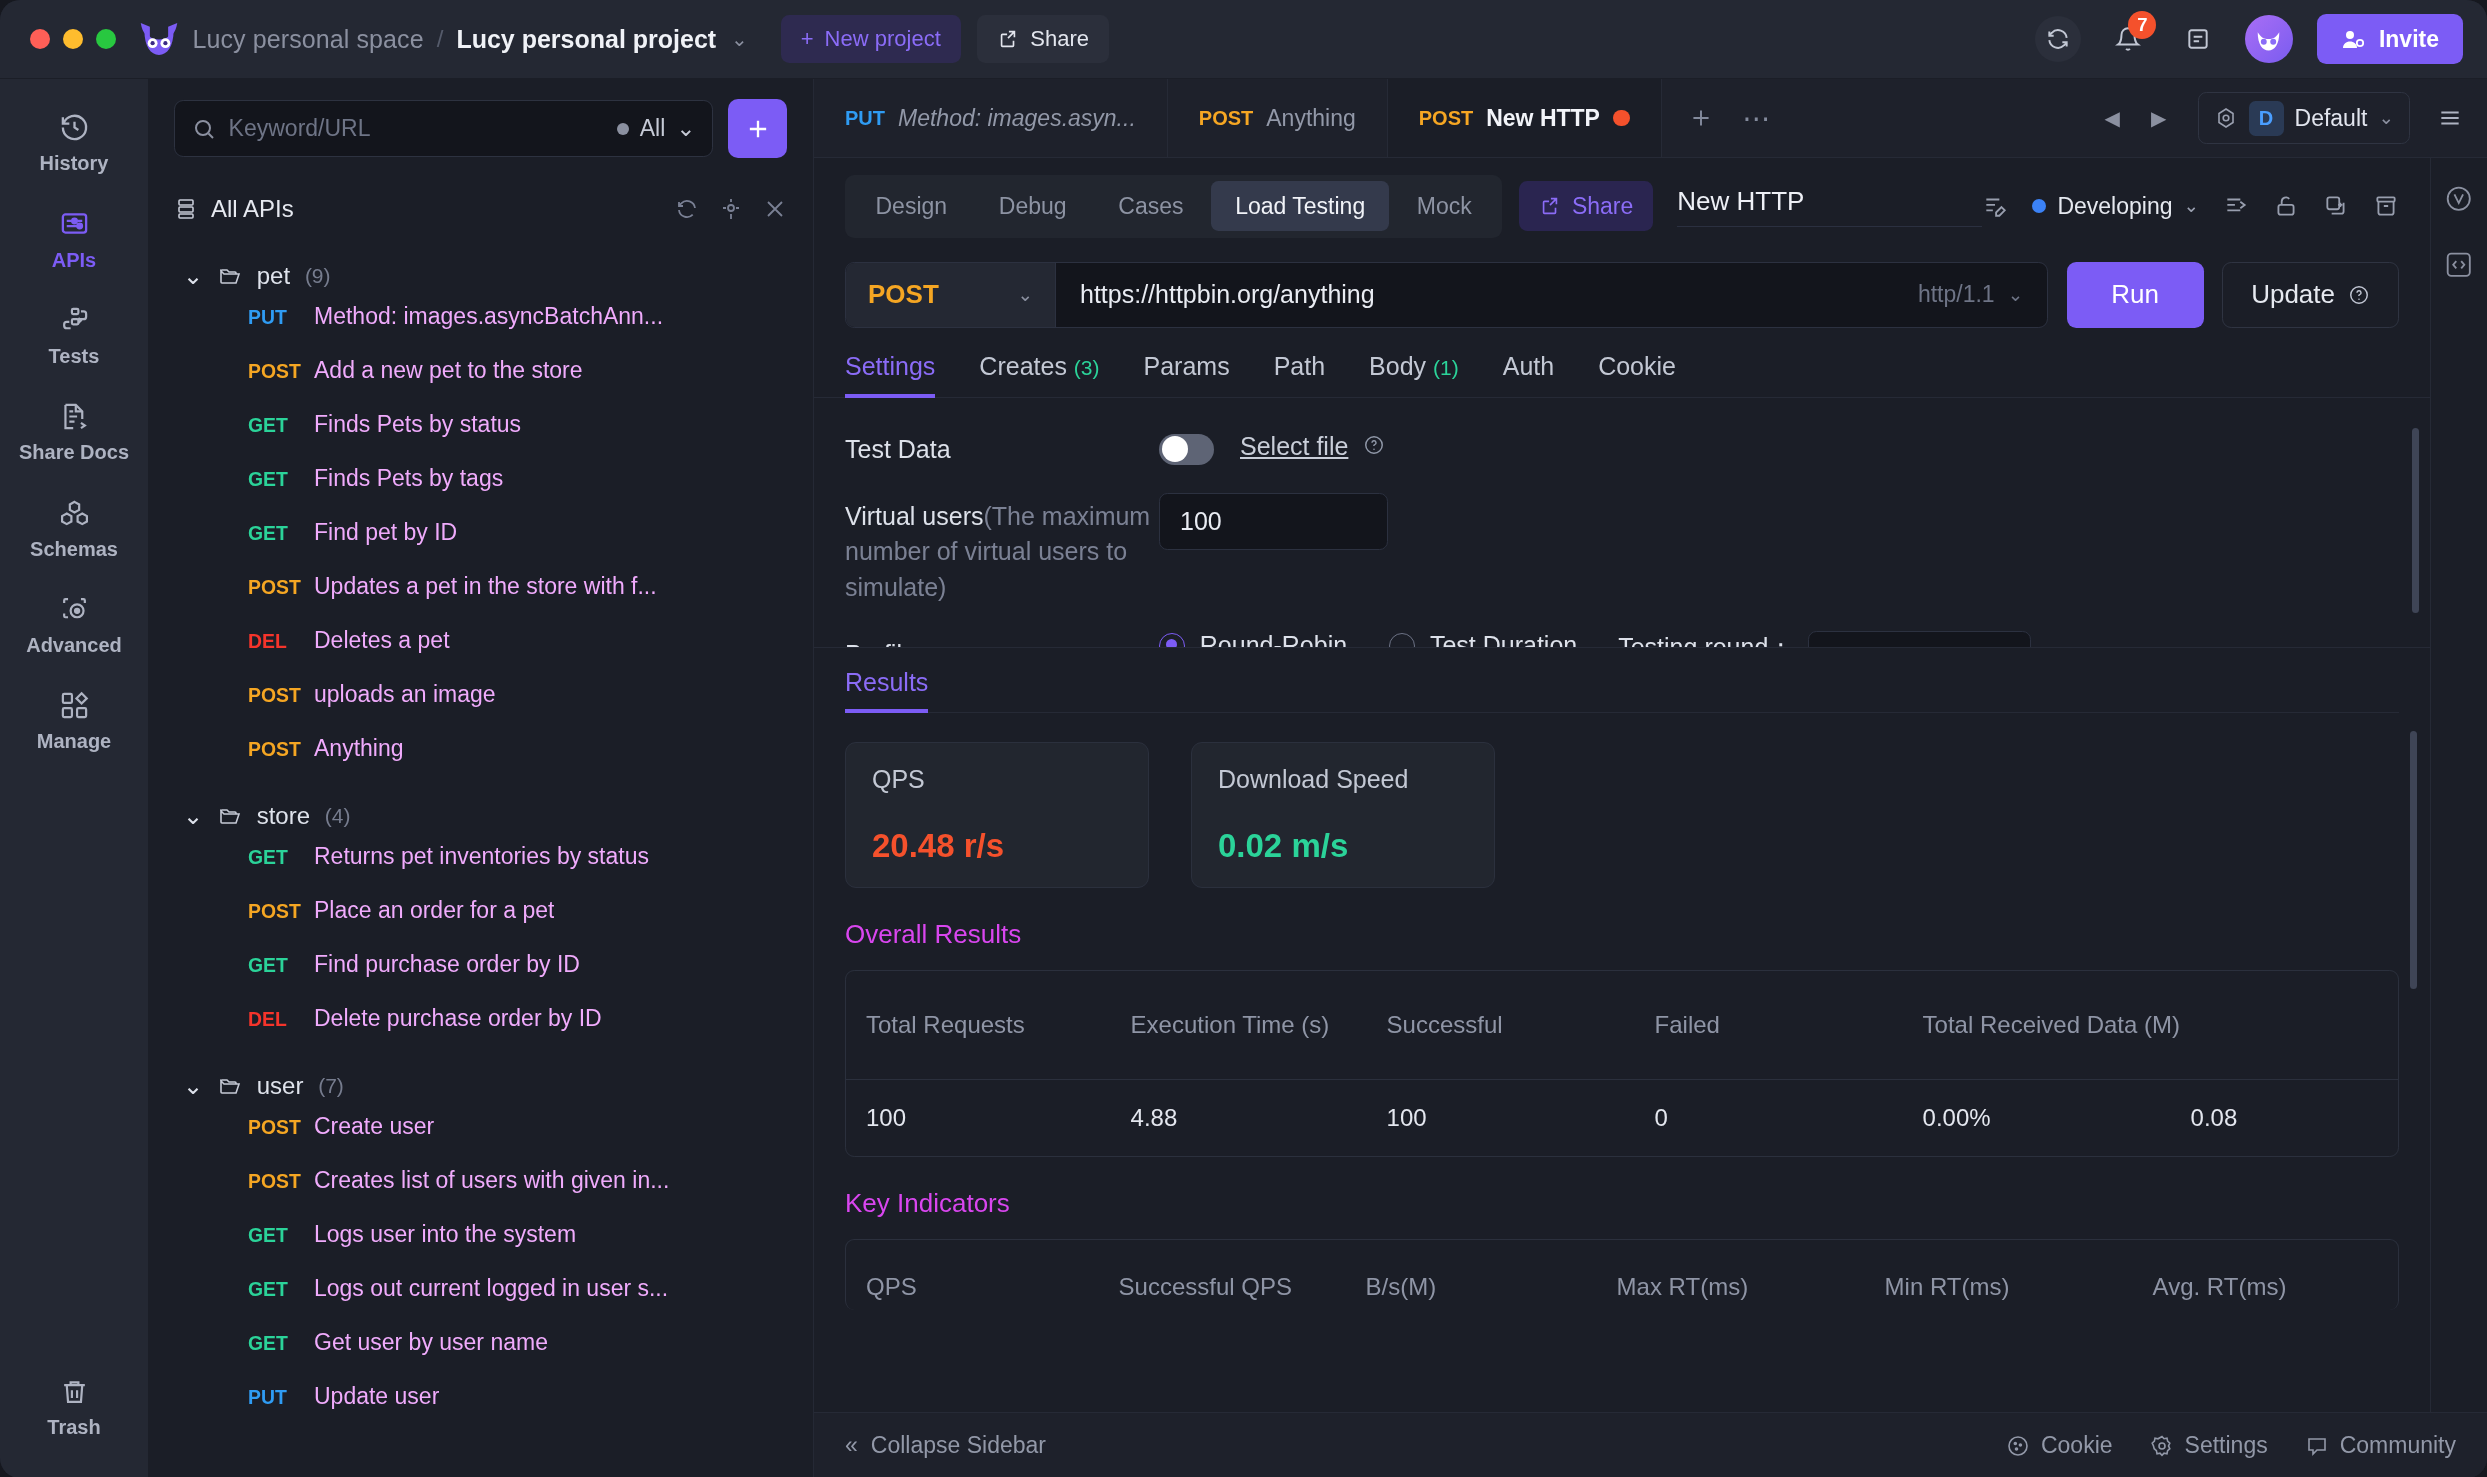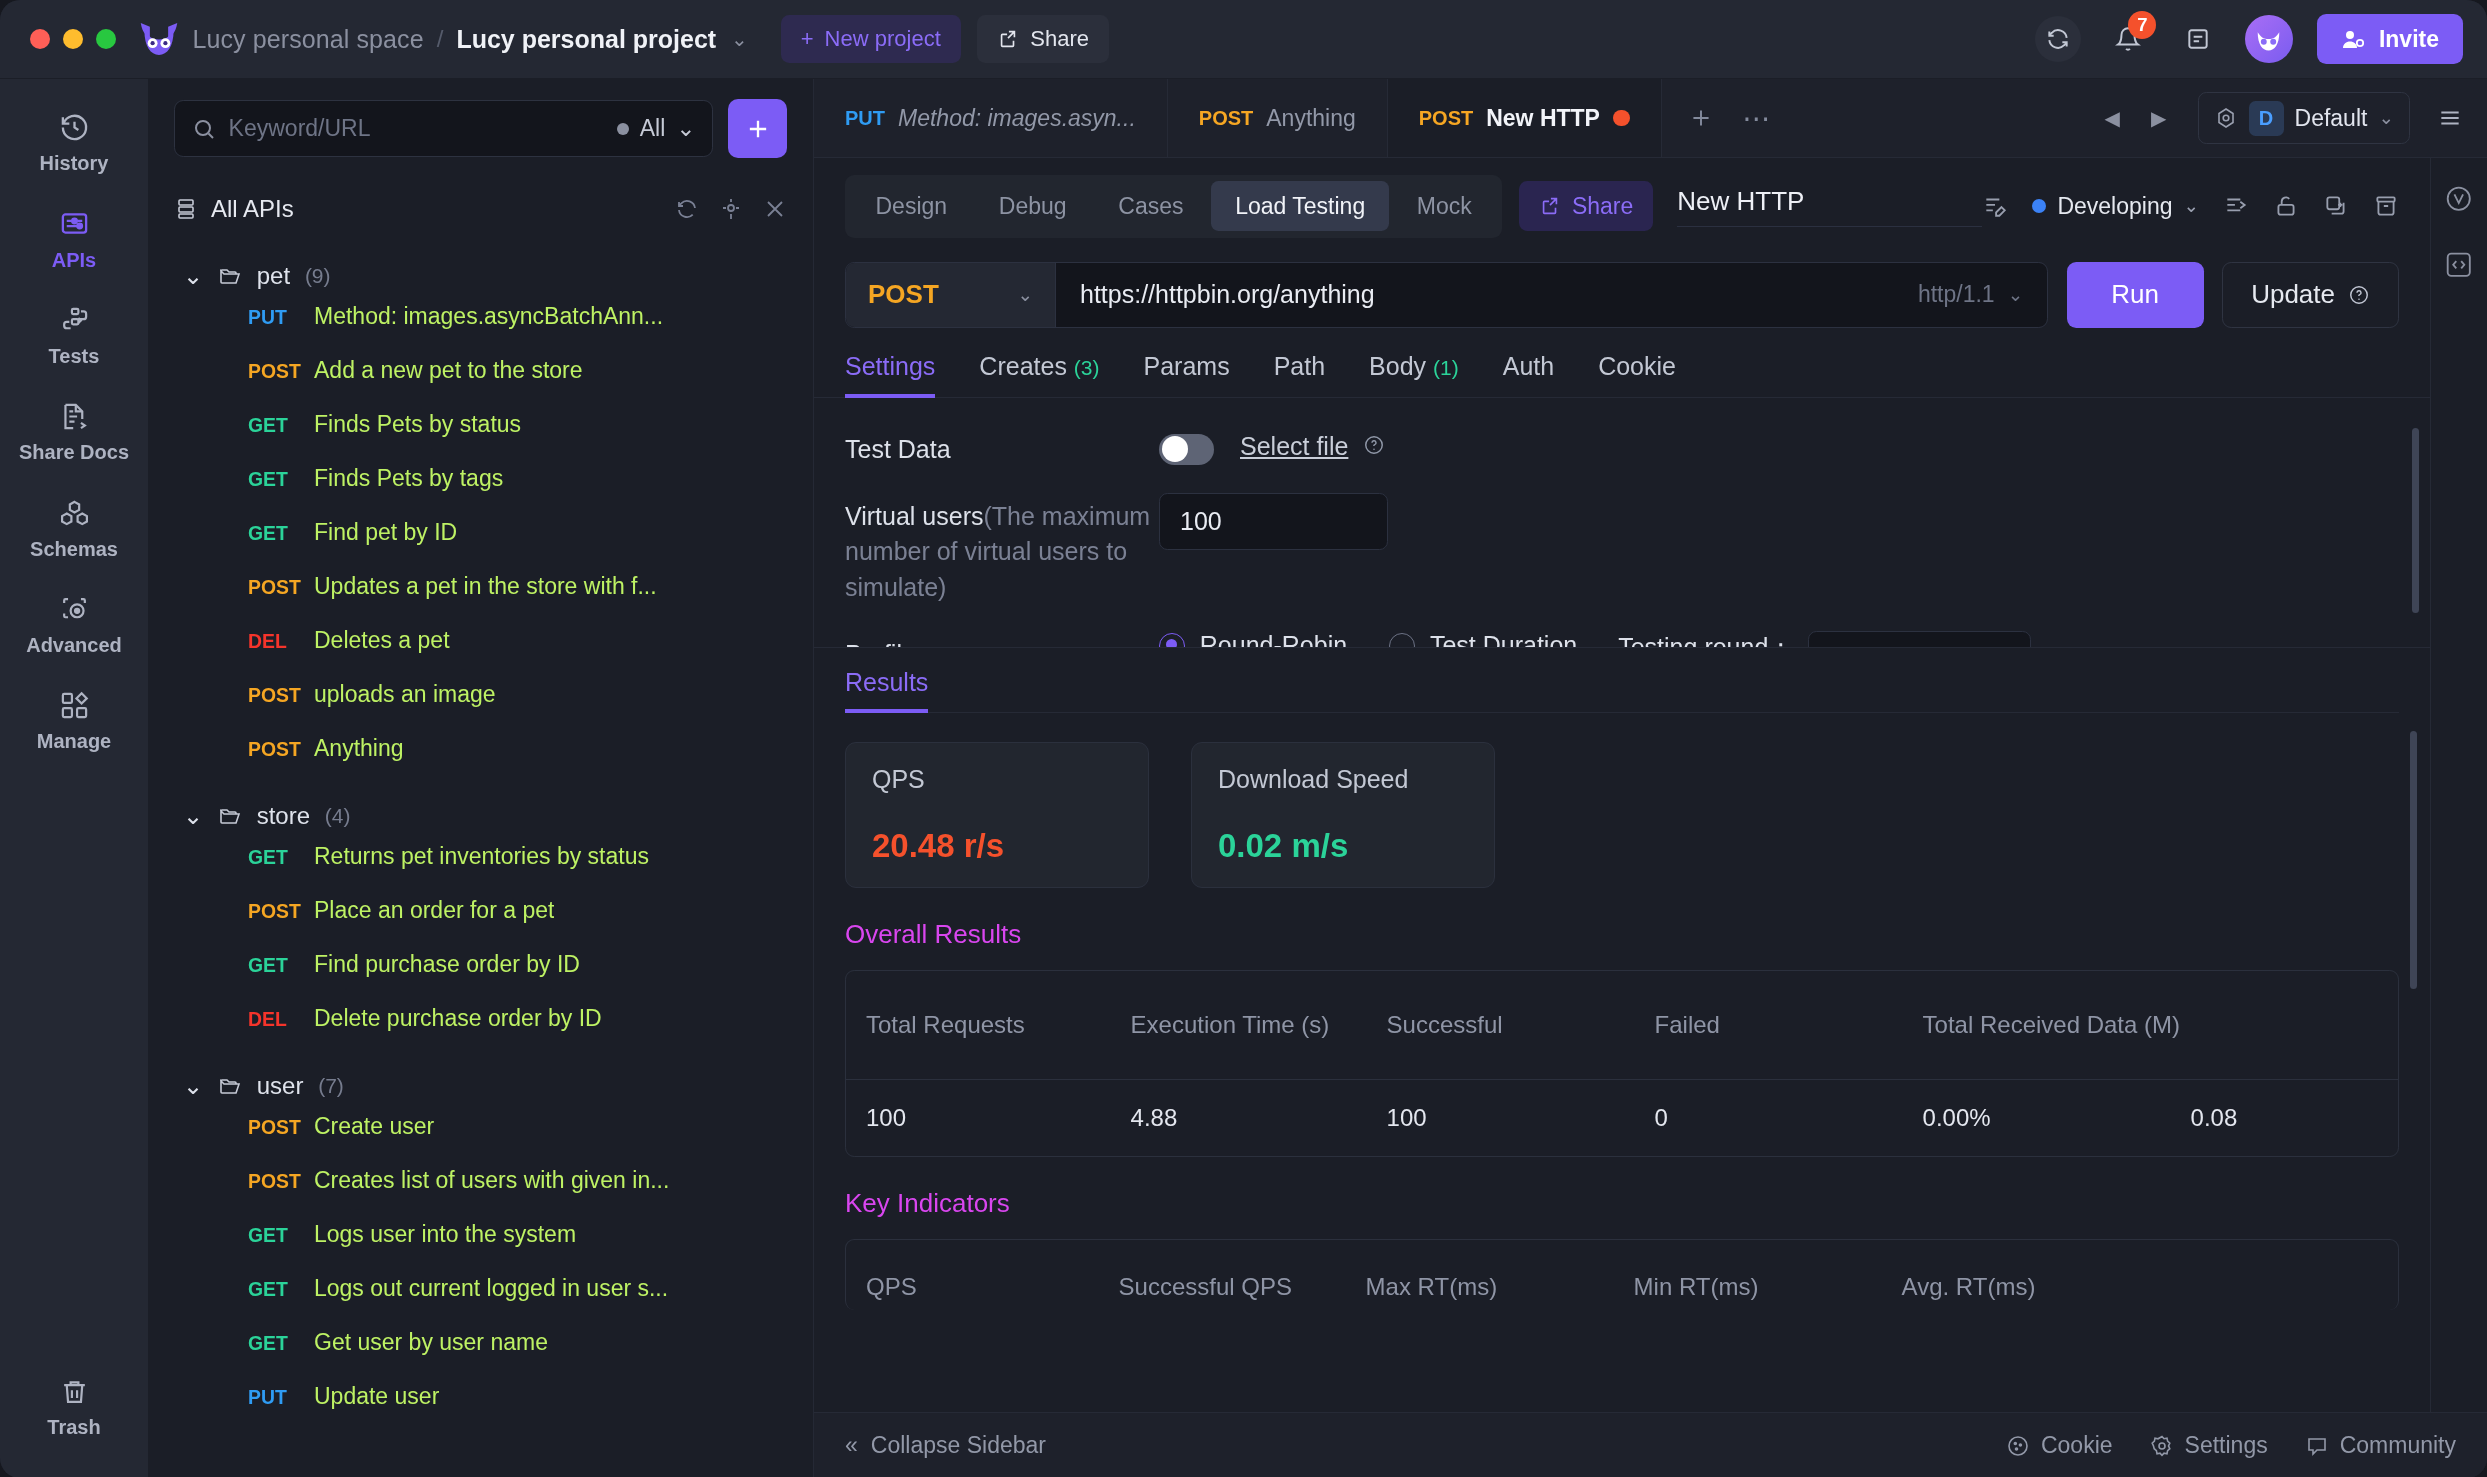--- a/index.html
+++ b/index.html
@@ -124,21 +124,21 @@
   }
   .folder .cnt { color: #767c8e; font-size: 21px; }
   .apirow {
     display: flex; align-items: baseline; gap: 0;
     height: 54px; padding-left: 100px; cursor: pointer;
   }
   .apirow .m {
     font-size: 19.4px; font-weight: 700; width: 66px; flex: 0 0 66px; text-align: left;
   }
   .apirow .nm {
-    color: #bef264; font-size: 23px;
+    color: #f0abfc; font-size: 23px;
     white-space: nowrap; overflow: hidden; text-overflow: ellipsis;
     max-width: 498px;
   }
   .m.GET { color: #2bd399; }
   .m.POST { color: #f5a623; }
   .m.PUT { color: #2f9cf4; }
   .m.DEL { color: #f5342b; }
 
   
   .main { flex: 1; display: flex; flex-direction: column; min-width: 0; background: #1b1e27; }
@@ -903,20 +903,21 @@
                 <div class="td c4">0.00%</div>
                 <div class="td c5">0.08</div>
               </div>
             </div>
 
             <div class="sectitle">Key Indicators</div>
             <div class="tbl ki">
               <div class="thead">
                 <div class="th k0">QPS</div>
                 <div class="th k1">Successful QPS</div>
+                <div class="th k2">B/s(M)</div>
                 <div class="th k3">Max RT(ms)</div>
                 <div class="th k4">Min RT(ms)</div>
                 <div class="th k5">Avg. RT(ms)</div>
               </div>
             </div>
 
             <div class="resscroll"></div>
           </div>
         </div>
 

